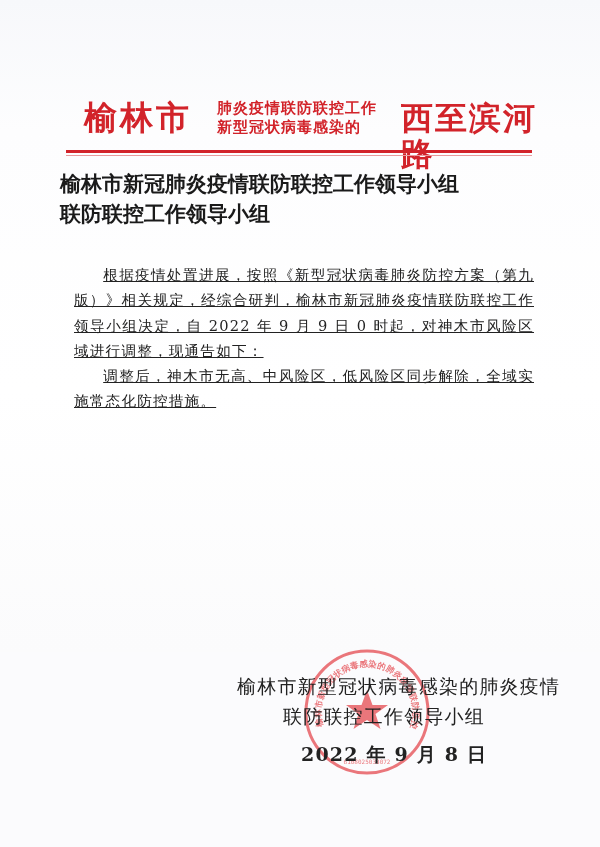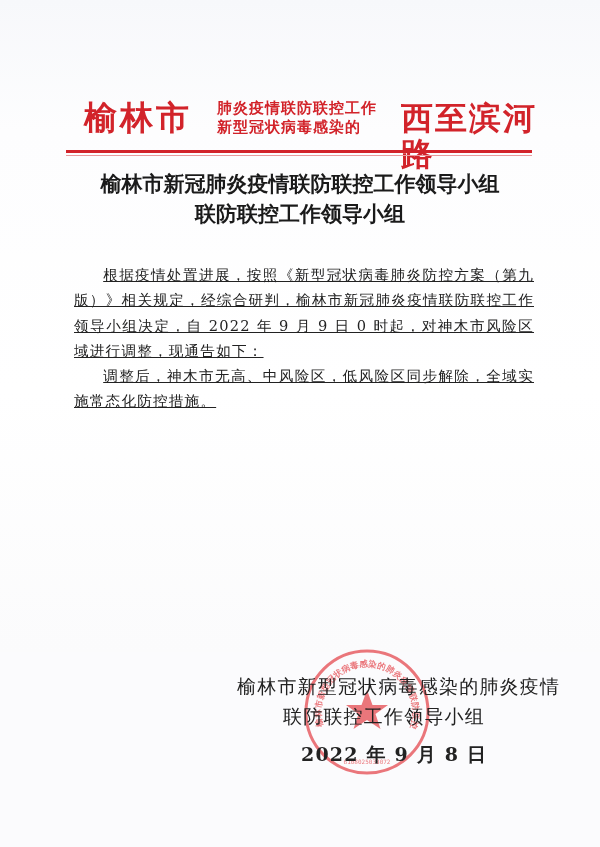--- a/index.html
+++ b/index.html
@@ -37,21 +37,21 @@
     .red-rule {
       position: absolute; left: 66px; top: 150px; width: 466px; height: 3px;
       background: #d2232a;
     }
     .red-rule-thin {
       position: absolute; left: 66px; top: 155px; width: 466px; height: 1px;
       background: #e89a9d;
     }
     
     .title {
-      position: absolute; left: 60px; width: 480px; text-align: center;
+      position: absolute; left: 60px; width: 480px; 
       font-size: 21px; font-weight: bold; color: #1a1a1a; letter-spacing: 0px;
     }
     .title.l1 { top: 170px; }
     .title.l2 { top: 200px; }
     
     .body-text {
       position: absolute; left: 74px; top: 262px; width: 460px;
       font-size: 14.6px; line-height: 25.3px; letter-spacing: 1.2px;
       text-align: justify; color: #222; text-decoration: underline;
     }

